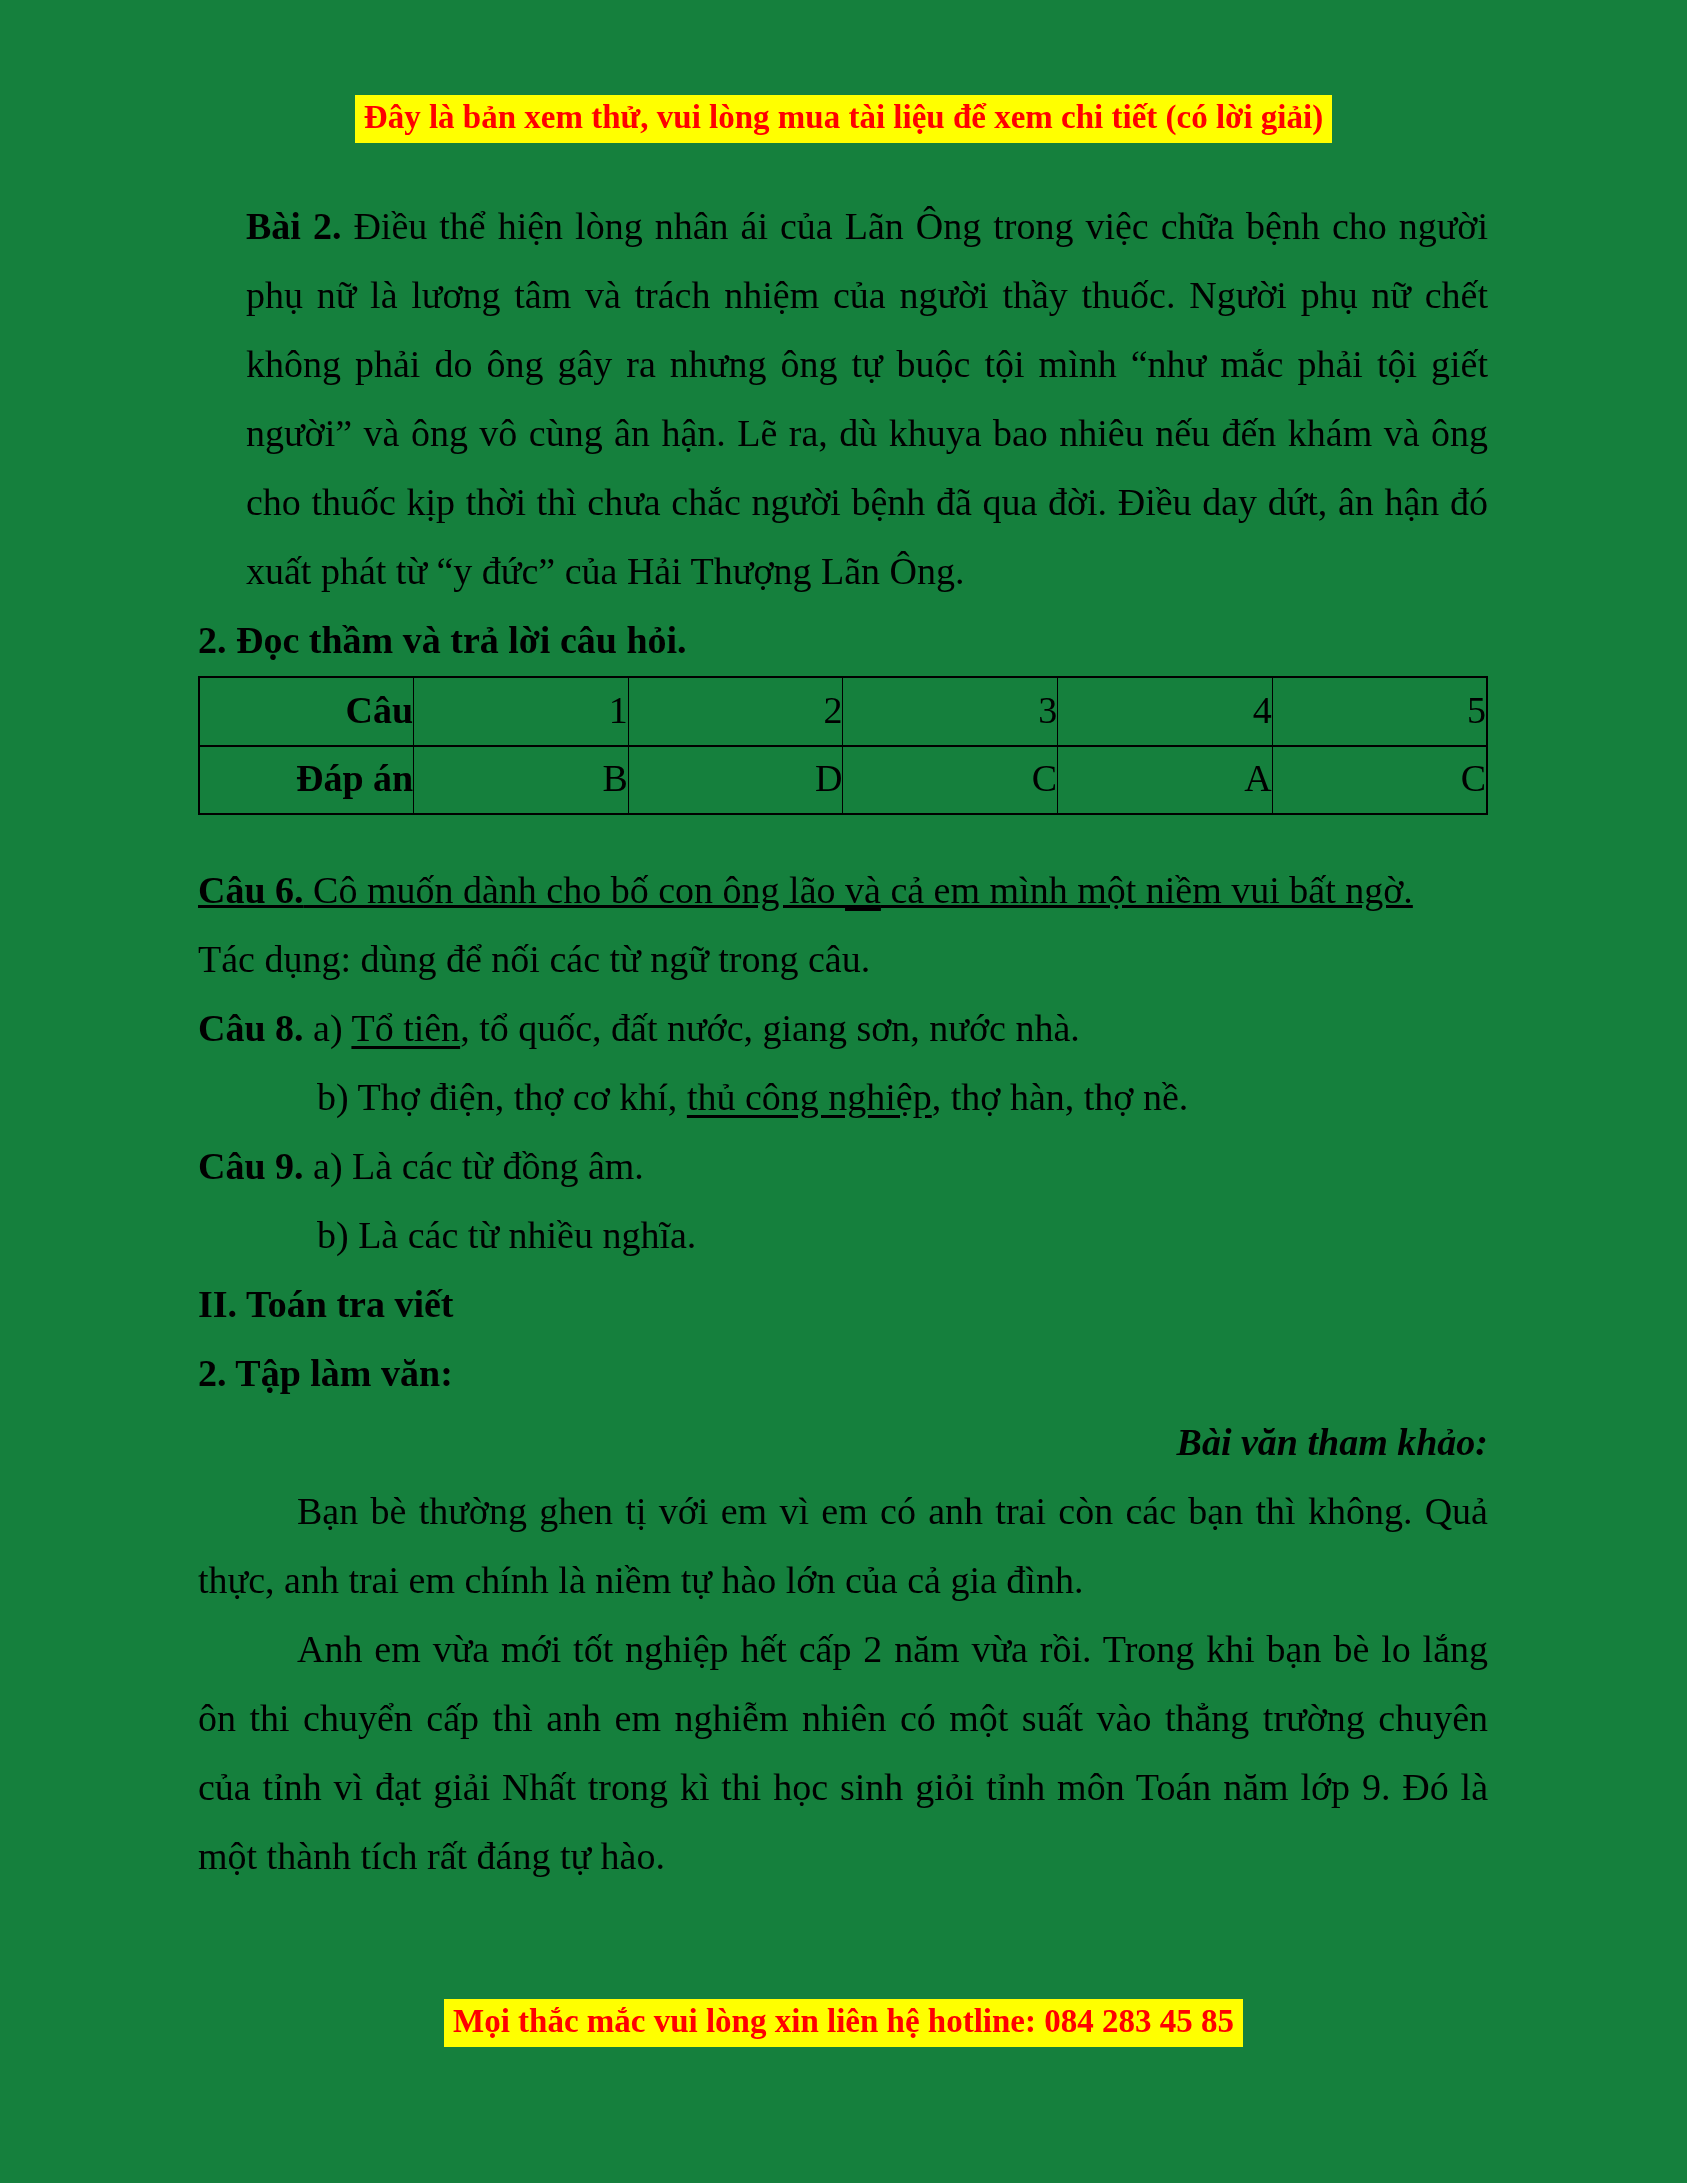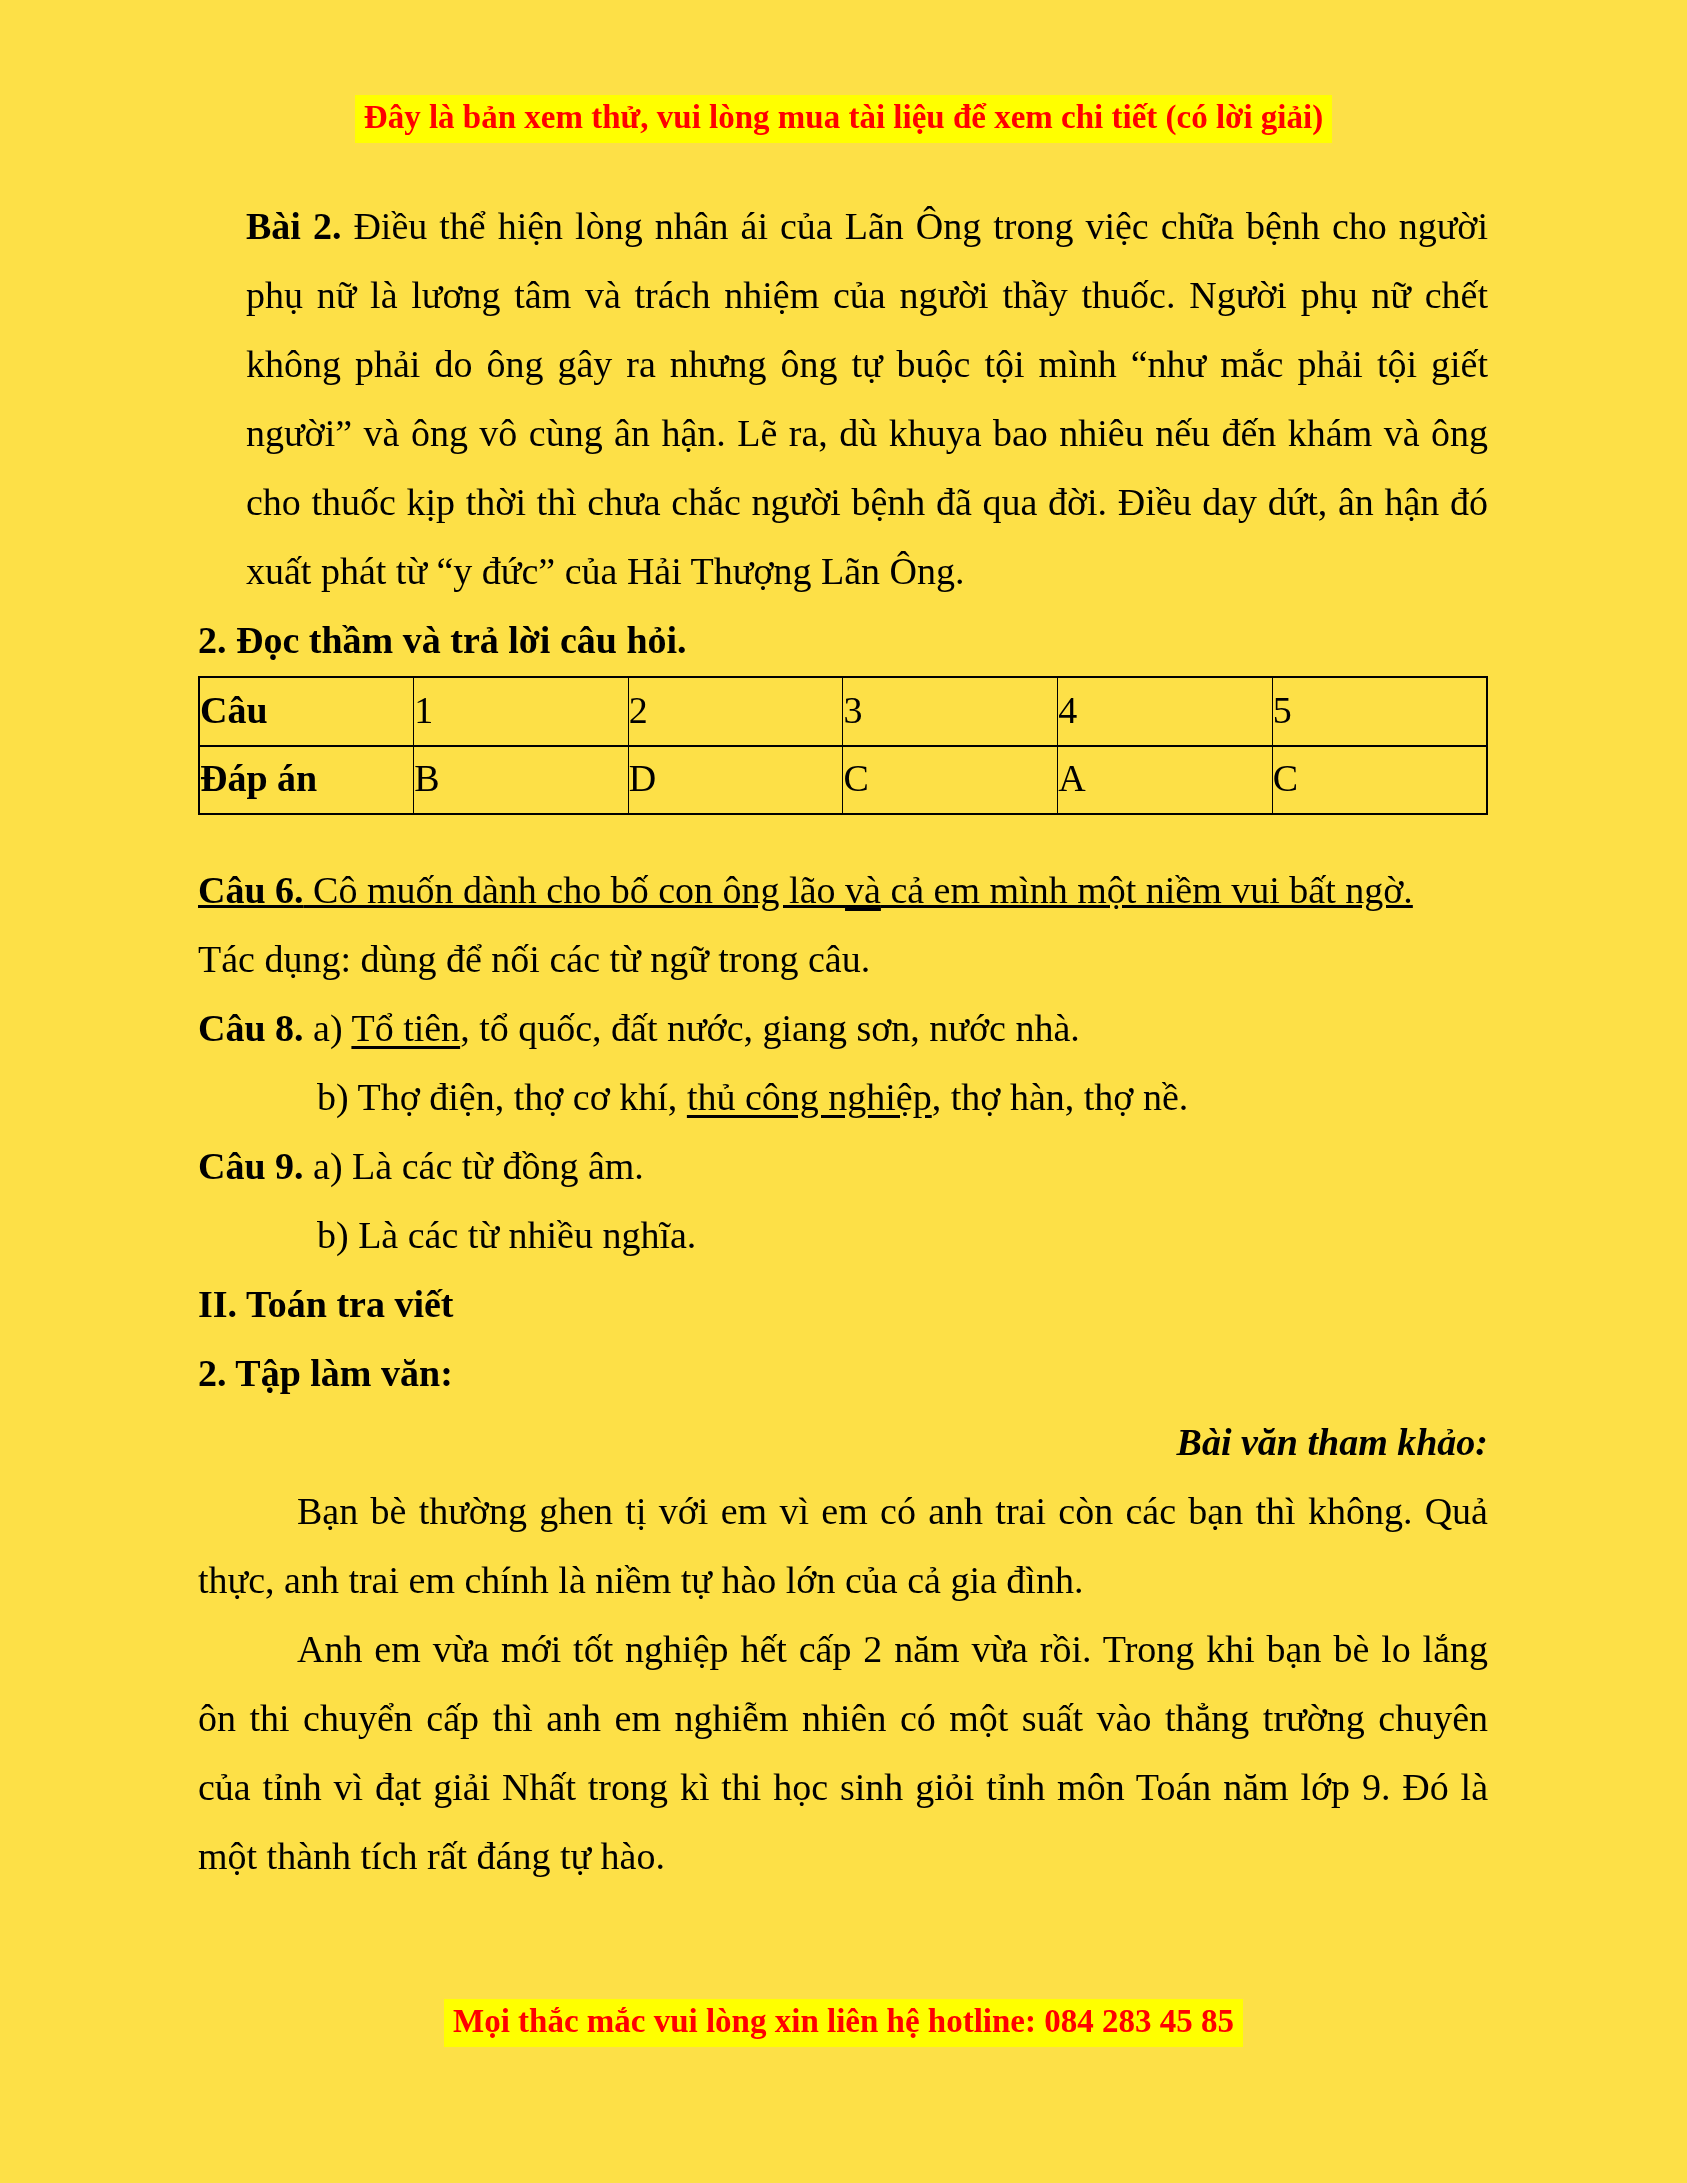--- a/index.html
+++ b/index.html
@@ -1,20 +1,20 @@
 <!DOCTYPE html>
 <html style="font-size:10.6px"><head>
 <meta charset="utf-8">
 <style>
   html,body{margin:0;padding:0;background:#fff;}
   .page{
     position:relative;
     width:1687px;
     height:2183px;
-    background:#fde047;
+    background:#15803d;
     font-family:"Liberation Serif","DejaVu Serif",serif;
     color:#000;
     overflow:hidden;
   }
   .notice{position:absolute;left:0;width:100%;text-align:center;}
   .notice-header{top:95px;}
   .notice-footer{top:1999px;}
   .notice .hl{
     display:inline-block;
     background:#ffff00;
@@ -41,21 +41,21 @@
   .center-bi{text-align:right;font-weight:bold;font-style:italic;}
   table.answers{
     width:100%;
     border-collapse:collapse;
     border:2px solid #000;
     margin-top:1.3px;
   }
   table.answers td{
     border:1.3px solid #000;
     width:16.66%;
-    text-align:left;
+    text-align:right;
     vertical-align:top;
     height:61px;
     padding:5.3px 0 0 0;
     line-height:52px;
     font-size:38px;
     font-family:Liberation Serif, serif;
   }
   table.answers tr:first-child td{border-bottom:2.6px solid #000;}
   .after-table{margin-top:41px;text-decoration:underline;}
 </style>

